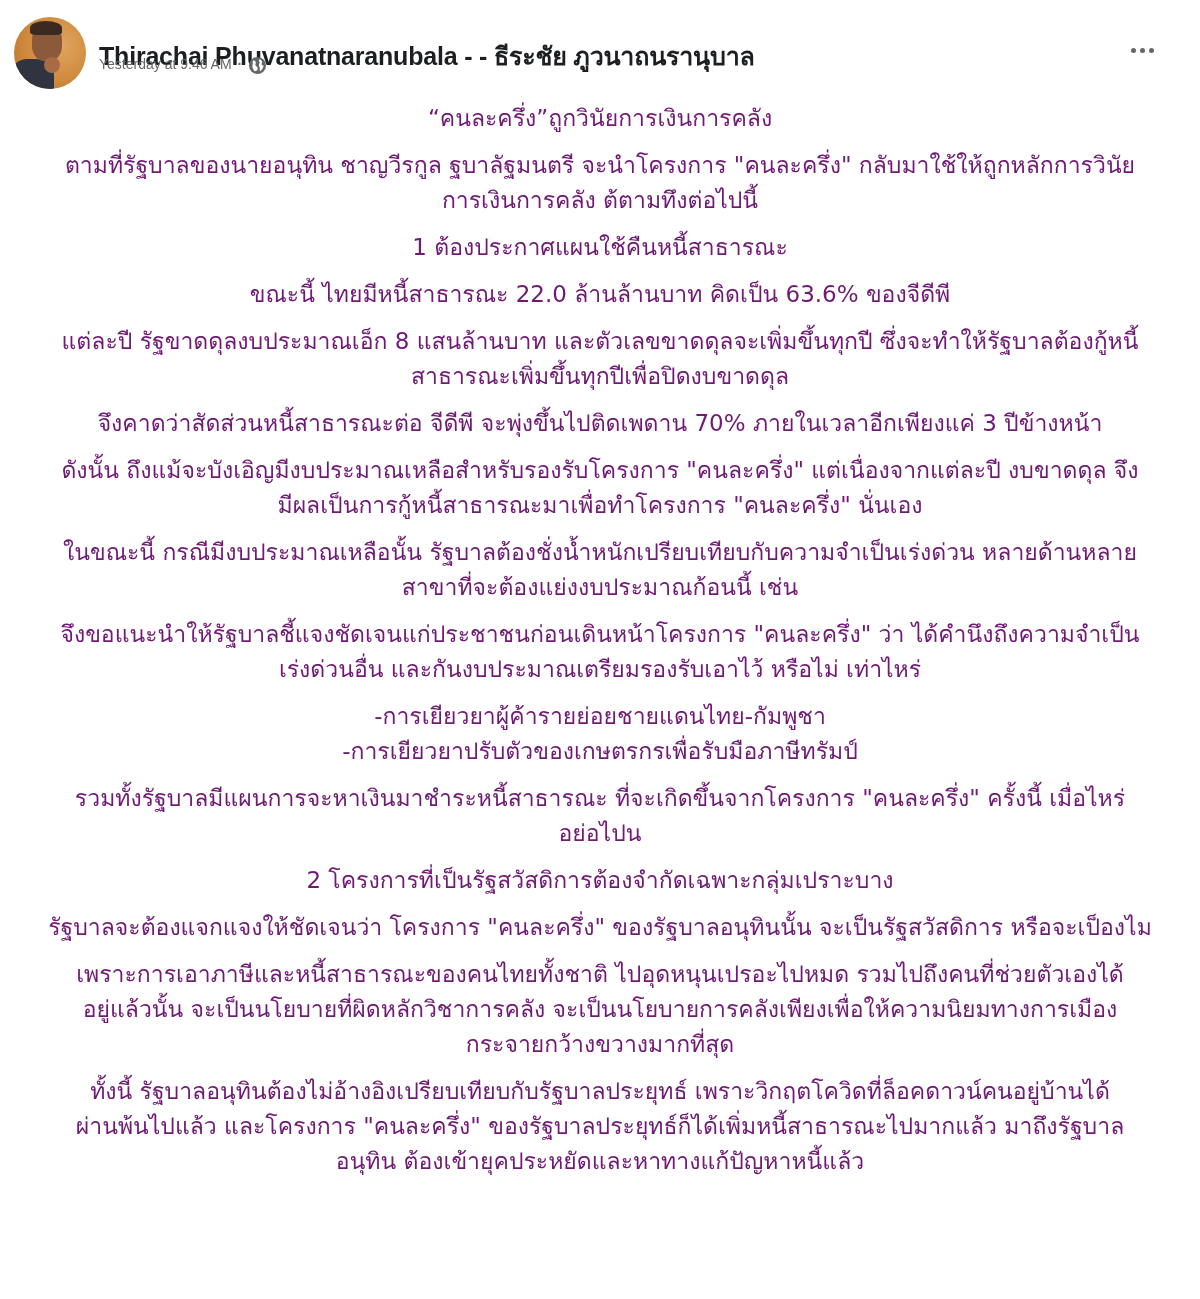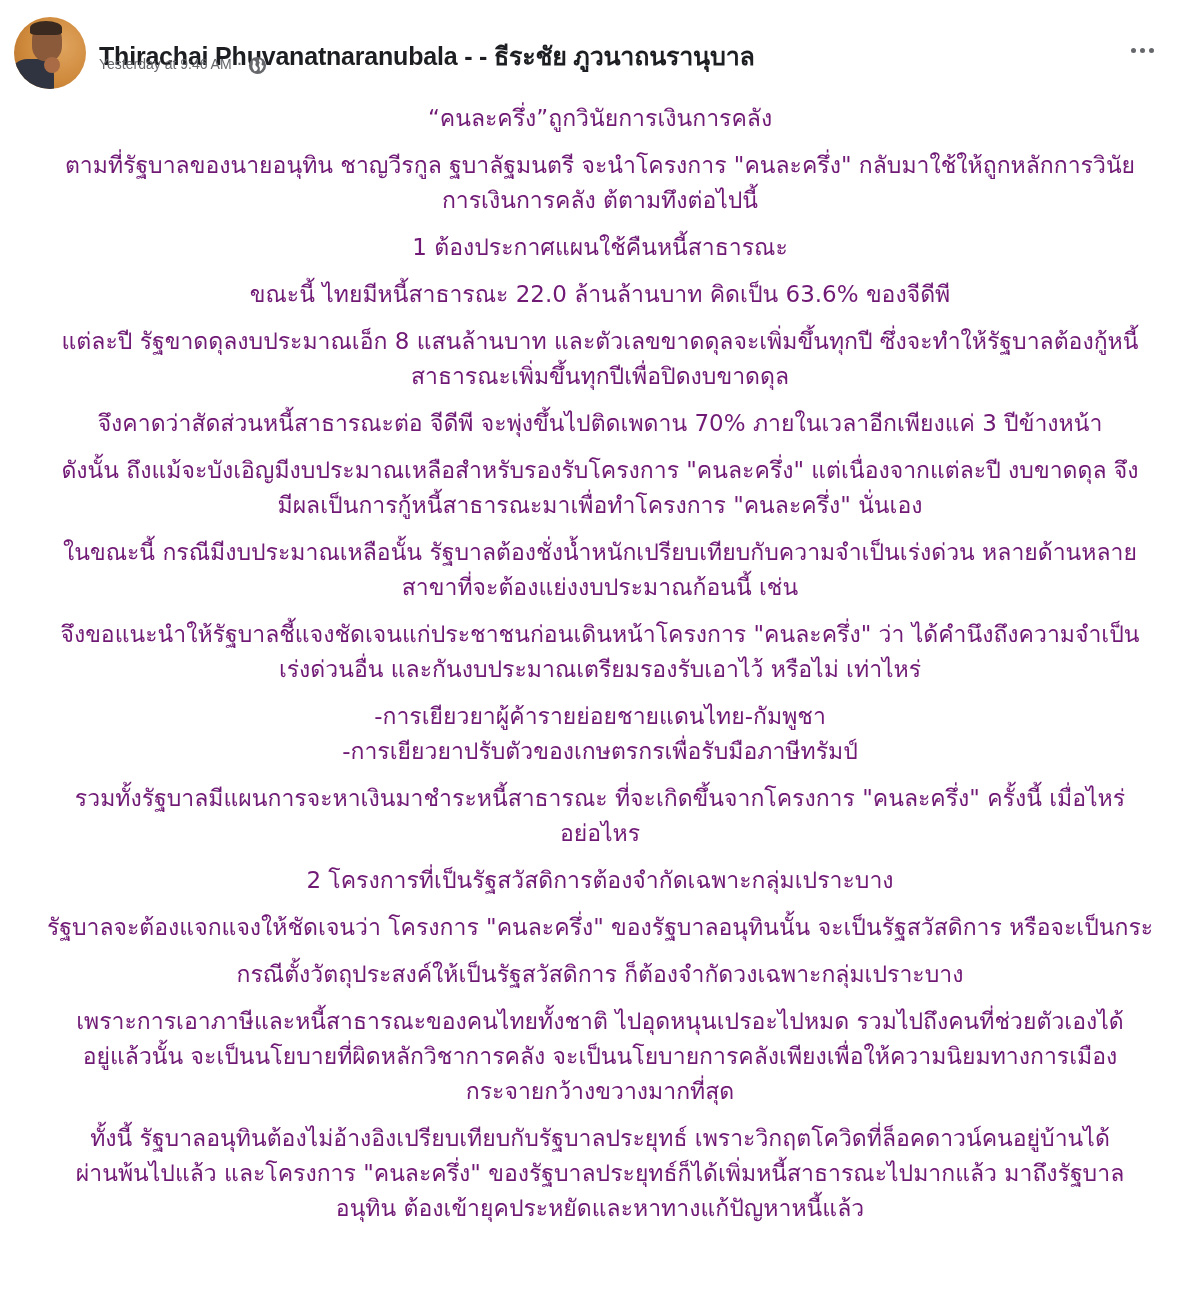--- a/index.html
+++ b/index.html
@@ -194,30 +194,27 @@
     <div class="para">
       <span class="line">จึงขอแนะนำให้รัฐบาลชี้แจงชัดเจนแก่ประชาชนก่อนเดินหน้าโครงการ "คนละครึ่ง" ว่า ได้คำนึงถึงความจำเป็น</span>
       <span class="line">เร่งด่วนอื่น และกันงบประมาณเตรียมรองรับเอาไว้ หรือไม่ เท่าไหร่</span>
     </div>
     <div class="para">
       <span class="line">-การเยียวยาผู้ค้ารายย่อยชายแดนไทย-กัมพูชา</span>
       <span class="line">-การเยียวยาปรับตัวของเกษตรกรเพื่อรับมือภาษีทรัมป์</span>
     </div>
     <div class="para">
       <span class="line">รวมทั้งรัฐบาลมีแผนการจะหาเงินมาชำระหนี้สาธารณะ ที่จะเกิดขึ้นจากโครงการ "คนละครึ่ง" ครั้งนี้ เมื่อไหร่</span>
-      <span class="line">อย่อไหร</span>
+      <span class="line">อย่อไปน</span>
     </div>
     <div class="para">
       <span class="line">2 โครงการที่เป็นรัฐสวัสดิการต้องจำกัดเฉพาะกลุ่มเปราะบาง</span>
     </div>
     <div class="para">
-      <span class="line">รัฐบาลจะต้องแจกแจงให้ชัดเจนว่า โครงการ "คนละครึ่ง" ของรัฐบาลอนุทินนั้น จะเป็นรัฐสวัสดิการ หรือจะเป็นกระ</span>
-    </div>
-    <div class="para">
-      <span class="line">กรณีตั้งวัตถุประสงค์ให้เป็นรัฐสวัสดิการ ก็ต้องจำกัดวงเฉพาะกลุ่มเปราะบาง</span>
+      <span class="line">รัฐบาลจะต้องแจกแจงให้ชัดเจนว่า โครงการ "คนละครึ่ง" ของรัฐบาลอนุทินนั้น จะเป็นรัฐสวัสดิการ หรือจะเป็องไม</span>
     </div>
     <div class="para">
       <span class="line">เพราะการเอาภาษีและหนี้สาธารณะของคนไทยทั้งชาติ ไปอุดหนุนเปรอะไปหมด รวมไปถึงคนที่ช่วยตัวเองได้</span>
       <span class="line">อยู่แล้วนั้น จะเป็นนโยบายที่ผิดหลักวิชาการคลัง จะเป็นนโยบายการคลังเพียงเพื่อให้ความนิยมทางการเมือง</span>
       <span class="line">กระจายกว้างขวางมากที่สุด</span>
     </div>
     <div class="para tight">
       <span class="line">ทั้งนี้ รัฐบาลอนุทินต้องไม่อ้างอิงเปรียบเทียบกับรัฐบาลประยุทธ์ เพราะวิกฤตโควิดที่ล็อคดาวน์คนอยู่บ้านได้</span>
       <span class="line">ผ่านพ้นไปแล้ว และโครงการ "คนละครึ่ง" ของรัฐบาลประยุทธ์ก็ได้เพิ่มหนี้สาธารณะไปมากแล้ว มาถึงรัฐบาล</span>
       <span class="line">อนุทิน ต้องเข้ายุคประหยัดและหาทางแก้ปัญหาหนี้แล้ว</span>

